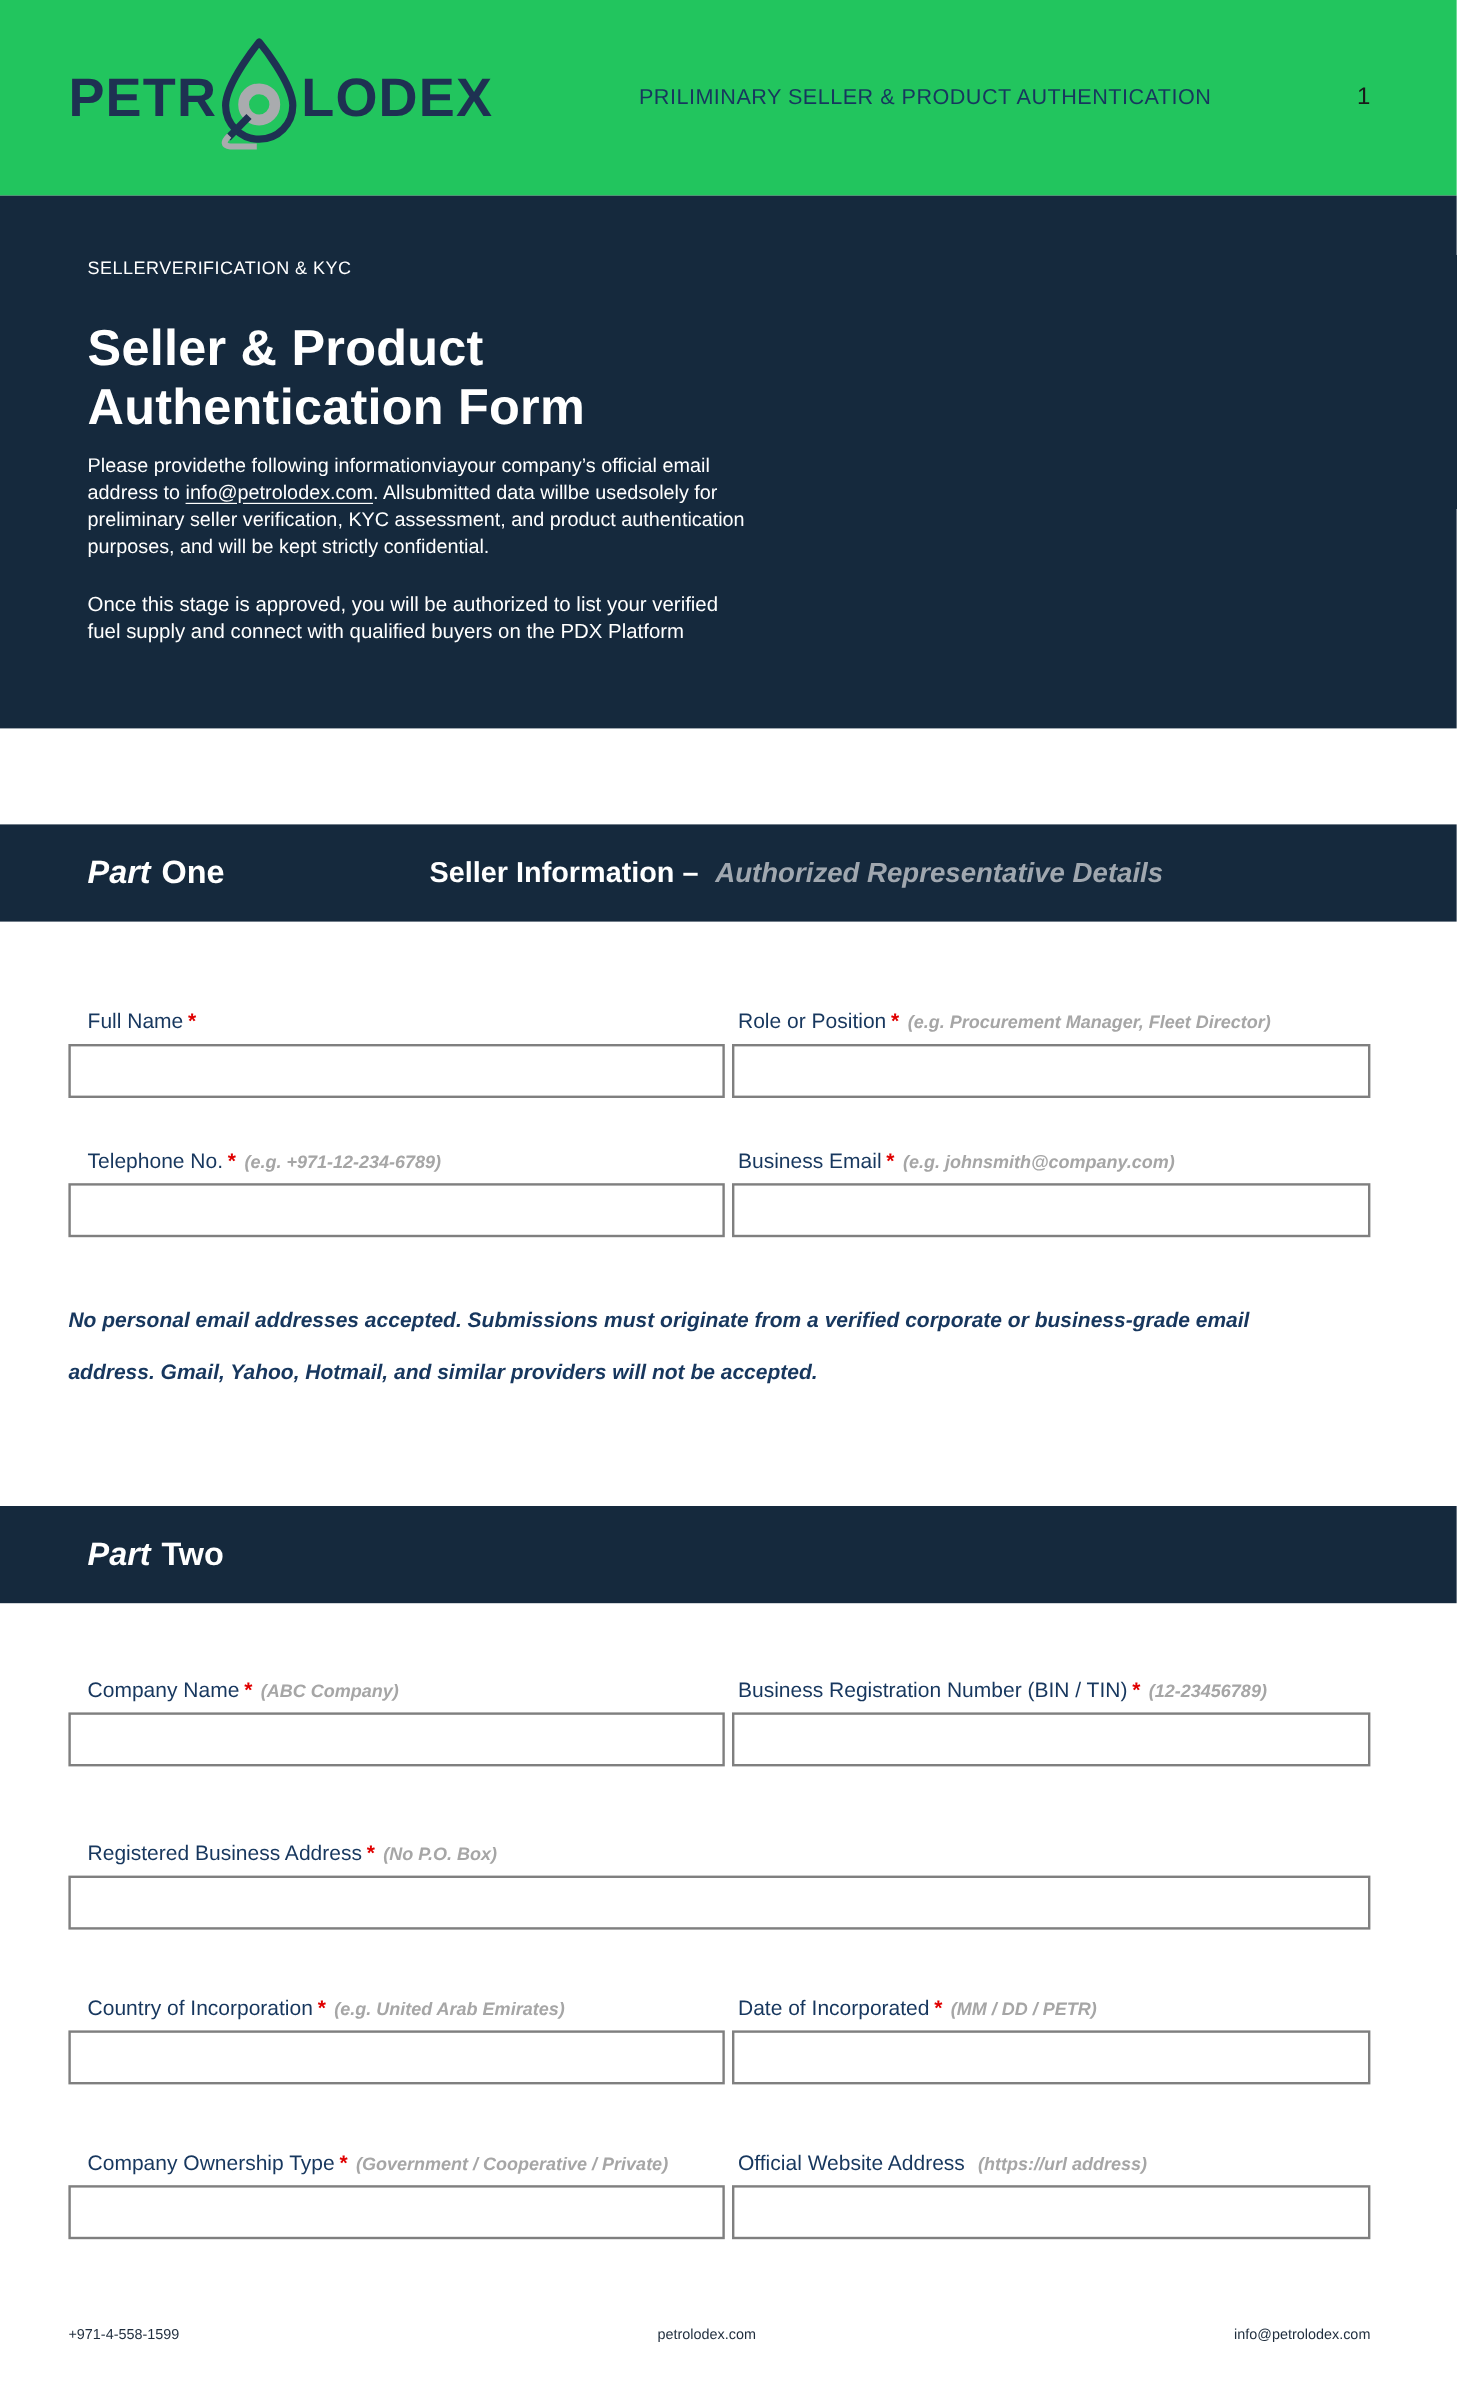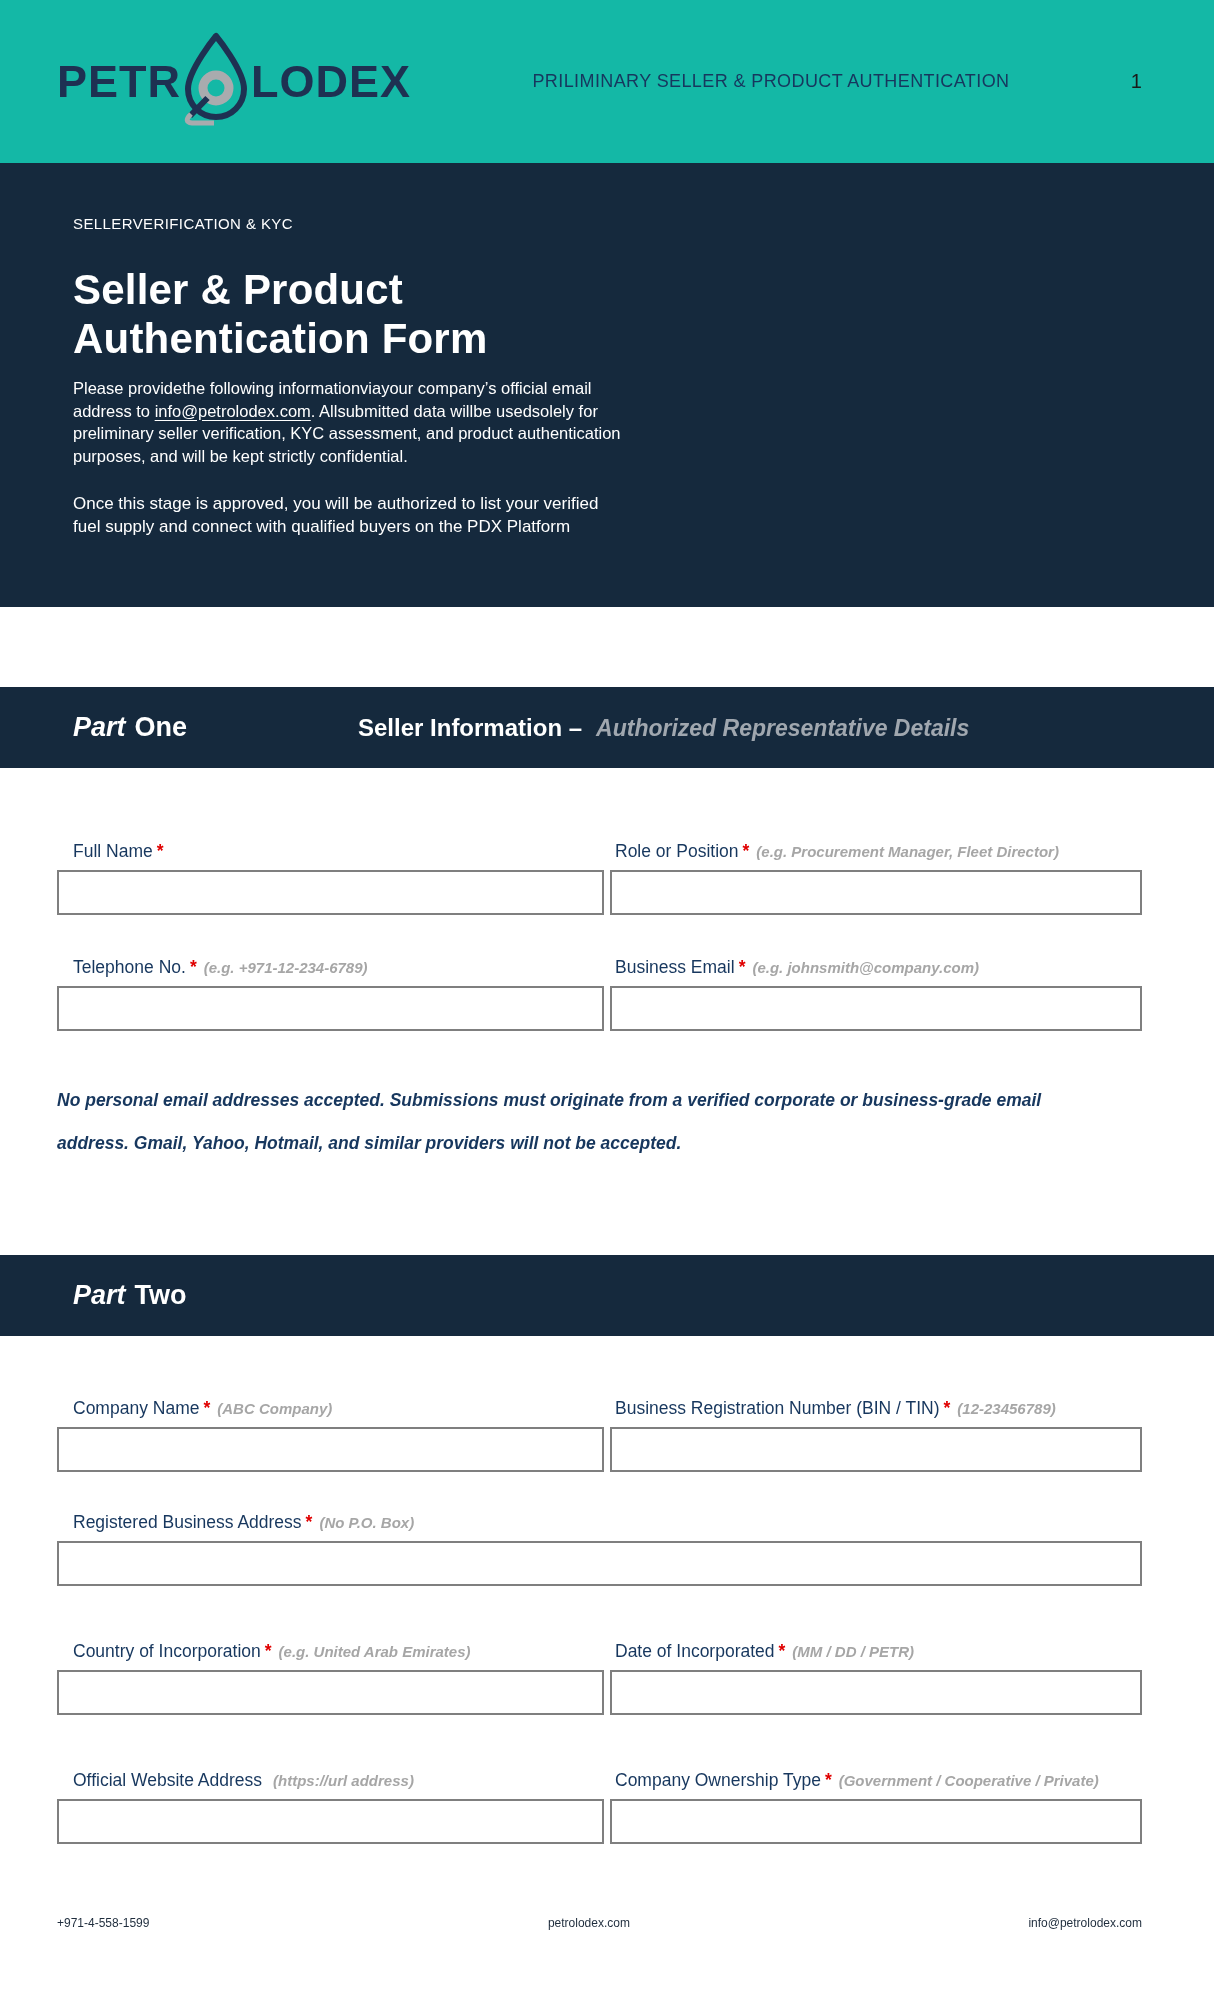--- a/index.html
+++ b/index.html
@@ -17,21 +17,21 @@
   html,body{background:#fff;}
   body{
     width:1214px;min-height:2000px;margin:0 auto;
     font-family:"Liberation Sans","DejaVu Sans",sans-serif;
     color:var(--label-navy);
   }
 
   
   .top-header{
     height:163px;display:flex;align-items:center;
-    padding:0 72px 0 57px;background:#14b8a6;
+    padding:0 72px 0 57px;background:#22c55e;
   }
   .logo{display:flex;align-items:center;}
   .logo-text{
     font-size:45px;font-weight:bold;letter-spacing:1px;
     color:var(--logo-navy);line-height:1;
   }
   .logo-drop{margin:0 -7px;position:relative;top:-2px;}
   .doc-title{
     margin:0 auto;font-size:18px;letter-spacing:.4px;
     color:var(--label-navy);
@@ -77,21 +77,21 @@
     color:var(--subtitle-gray);
   }
 
   
   .form-area{margin:0 72px 0 57px;}
   .form-row{display:grid;grid-template-columns:547px 532px;column-gap:6px;}
   .form-row.full{grid-template-columns:1085px;}
   .row-1{margin-top:73px;}
   .row-2{margin-top:42px;}
   .p2-row-1{margin-top:62px;}
-  .p2-row-2{margin-top:40px;}
+  .p2-row-2{margin-top:62px;}
   .p2-row-3{margin-top:55px;}
   .p2-row-4{margin-top:55px;}
   .field-label{
     padding-left:16px;margin-bottom:8px;font-size:17.5px;
     color:var(--label-navy);white-space:nowrap;
   }
   .form-row .field:nth-child(2) .field-label{padding-left:5px;}
   .req{color:var(--red);font-weight:bold;margin-left:4px;}
   .hint{
     margin-left:7px;font-size:15px;font-weight:bold;font-style:italic;
@@ -236,27 +236,27 @@
       <div class="field-label">
         <span>Date of Incorporated</span><span class="req">*</span><span class="hint">(MM / DD / PETR)</span>
       </div>
       <input type="text" class="field-input" style="">
     </div>
   </div>
 
   <div class="form-row p2-row-4">
     <div class="field">
       <div class="field-label">
+        <span>Company Ownership Type</span><span class="req">*</span><span class="hint">(Government / Cooperative / Private)</span>
+      </div>
+      <input type="text" class="field-input" style="">
+    </div>
+    <div class="field">
+      <div class="field-label">
         <span>Official Website Address</span><span class="req"></span><span class="hint">(https://url address)</span>
-      </div>
-      <input type="text" class="field-input" style="">
-    </div>
-    <div class="field">
-      <div class="field-label">
-        <span>Company Ownership Type</span><span class="req">*</span><span class="hint">(Government / Cooperative / Private)</span>
       </div>
       <input type="text" class="field-input" style="">
     </div>
   </div>
 </div>
 
 <div class="page-footer">
   <span>+971-4-558-1599</span>
   <span>petrolodex.com</span>
   <span>info@petrolodex.com</span>

